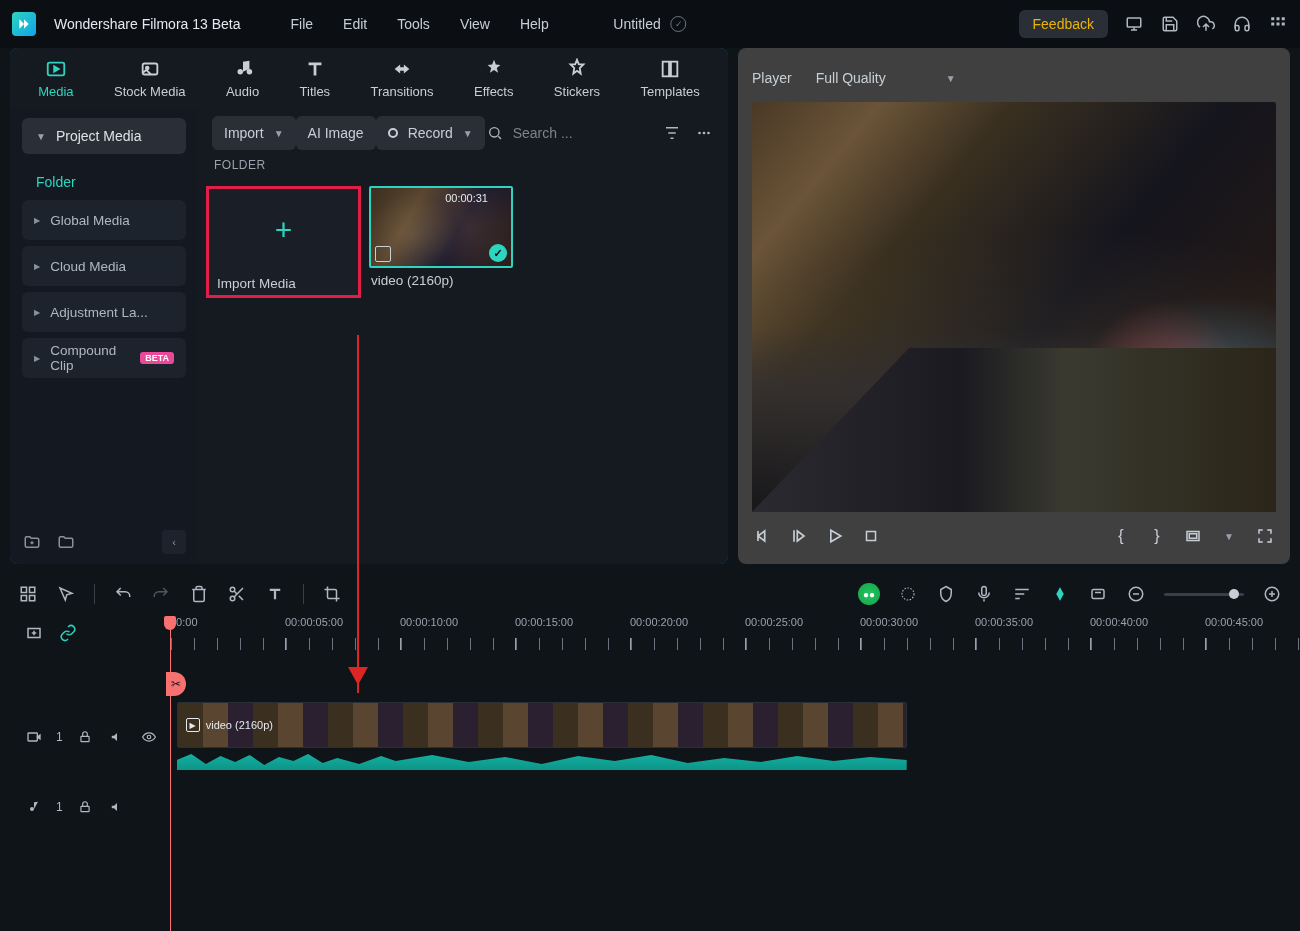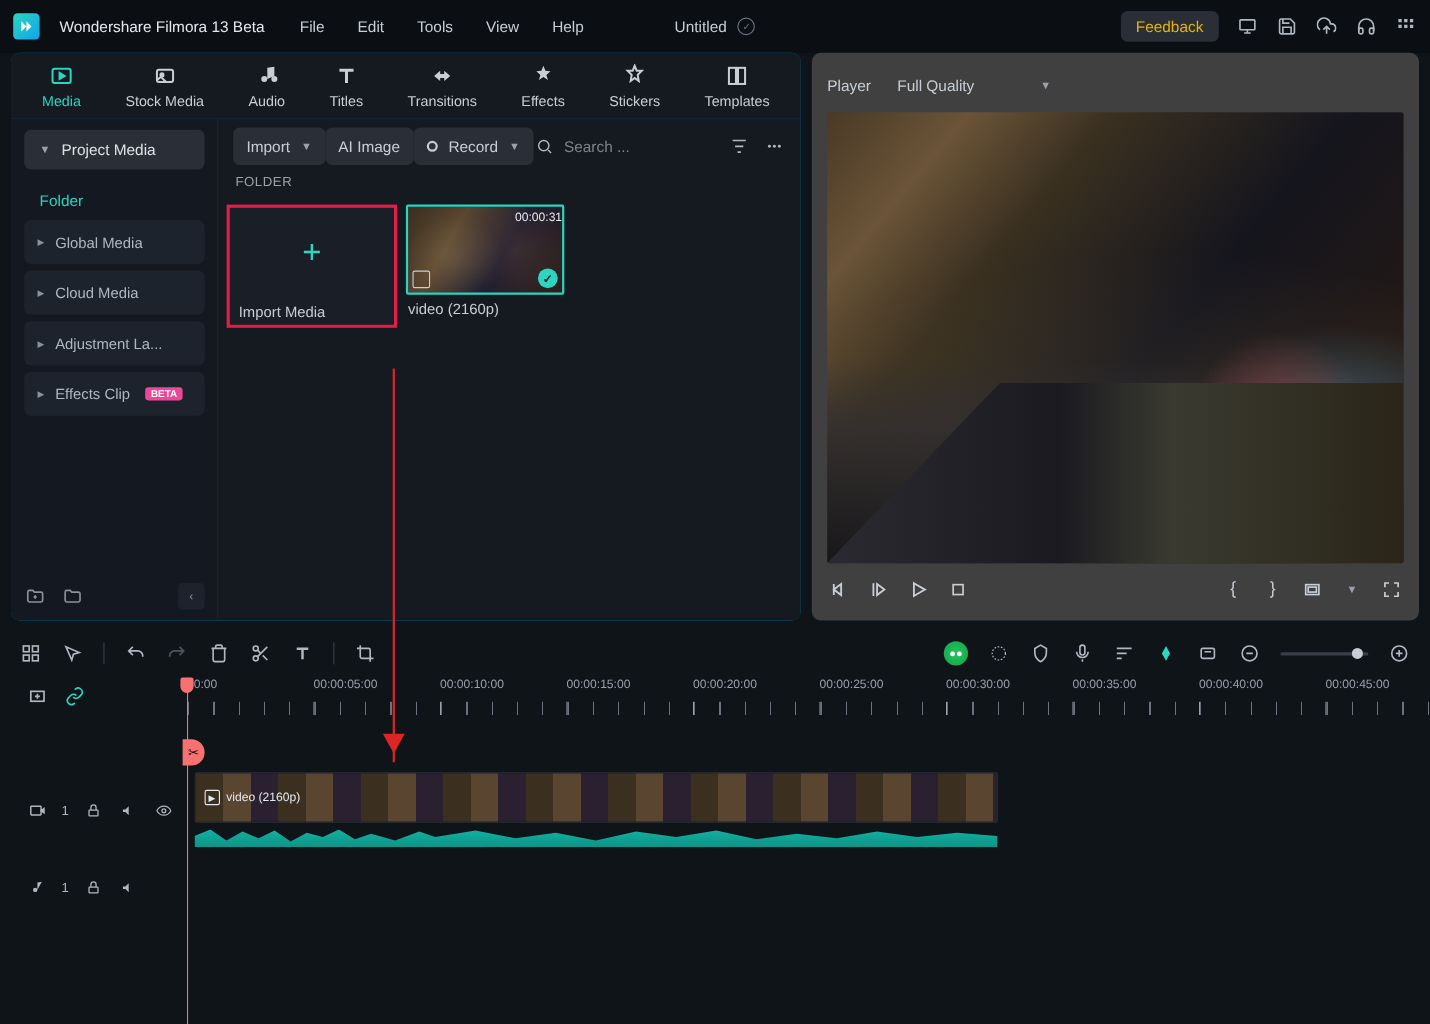--- a/index.html
+++ b/index.html
@@ -2,21 +2,21 @@
 <html><head>
 <meta charset="utf-8">
 <style>
 *{margin:0;padding:0;box-sizing:border-box;font-family:-apple-system,BlinkMacSystemFont,"Segoe UI",sans-serif}
 body{width:1300px;height:931px;background:#0f1419;color:#c8ced6;overflow:hidden;position:relative}
 
 .menubar{height:48px;background:#0b0e13;display:flex;align-items:center;padding:0 12px;gap:18px;font-size:14px}
 .logo{width:24px;height:24px;background:linear-gradient(135deg,#2dd4bf,#0ea5e9);border-radius:4px;display:flex;align-items:center;justify-content:center}
 .logo svg{width:14px;height:14px}
 .app-title{font-weight:500;color:#e5e9ee}
-.menu-items{display:flex;gap:30px;margin-left:14px}
+.menu-items{display:flex;gap:30px;margin-left:32px}
 .menu-item{color:#c8ced6;cursor:pointer}
 .doc-title-wrap{position:absolute;left:50%;transform:translateX(-50%);display:flex;align-items:center;gap:10px}
 .doc-title{color:#c8ced6}
 .cloud-check{width:16px;height:16px;border:1.5px solid #6b7280;border-radius:50%;display:flex;align-items:center;justify-content:center;font-size:9px;color:#6b7280}
 .right-icons{margin-left:auto;display:flex;align-items:center;gap:16px}
 .feedback-btn{background:#2a2f37;padding:6px 14px;border-radius:6px;color:#eab308;cursor:pointer}
 .ic{width:20px;height:20px;display:flex;align-items:center;justify-content:center;cursor:pointer;color:#b0b7c0}
 
 .upper{display:flex;height:516px;gap:10px;padding:0 10px 0 10px}
 .left-panel{flex:0 0 718px;background:#0369a1;border-radius:8px;overflow:hidden;display:flex;flex-direction:column}
@@ -46,21 +46,21 @@
 .tb-right{display:flex;gap:12px;margin-left:auto;align-items:center}
 .folder-label{color:#9aa1ab;font-size:12px;padding:0 16px;letter-spacing:.5px}
 .media-grid{padding:14px 8px;display:flex;gap:8px}
 .import-card{width:155px;border:3px solid #e11d48;display:flex;flex-direction:column}
 .import-inner{height:82px;background:#1a1f27;display:flex;align-items:center;justify-content:center}
 .plus{font-size:30px;font-weight:300;color:#2dd4bf}
 .import-label{height:24px;display:flex;align-items:center;padding:0 8px;font-size:13.5px;color:#c8ced6;background:#1a1f27}
 .clip-card{width:144px;display:flex;flex-direction:column}
 .clip-thumb{height:82px;background:linear-gradient(120deg,#3b2f1f  0%,#5a4530 30%,#1a1a2e 60%,#2d1f1a 100%);border:2px solid #2dd4bf;border-radius:2px;position:relative;overflow:hidden}
 .clip-thumb::before{content:"";position:absolute;inset:0;background:radial-gradient(circle at 30% 60%, rgba(255,220,150,.15), transparent 40%),radial-gradient(circle at 70% 50%, rgba(180,120,80,.2), transparent 50%)}
-.clip-dur{position:absolute;top:4px;right:0;font-size:11px;color:#e5e9ee}
+.clip-dur{position:absolute;top:4px;right:23px;font-size:11px;color:#e5e9ee}
 .clip-il{position:absolute;bottom:4px;left:4px;width:16px;height:16px;border:1px solid #c8ced6;border-radius:2px}
 .clip-check{position:absolute;bottom:4px;right:4px;width:18px;height:18px;background:#2dd4bf;border-radius:50%;display:flex;align-items:center;justify-content:center;color:#0b0e13;font-size:11px;font-weight:700}
 .clip-label{font-size:13.5px;color:#c8ced6;padding:5px 2px}
 
 .preview-panel{flex:1;background:#404040;border-radius:8px;padding:10px 14px;display:flex;flex-direction:column}
 .pv-header{height:40px;display:flex;align-items:center;gap:14px}
 .pv-label{font-size:14px;color:#c8ced6}
 .quality-sel{display:flex;align-items:center;gap:60px;color:#c8ced6;font-size:14px;cursor:pointer;padding:6px 10px}
 .quality-sel .chev{font-size:10px;color:#9aa1ab}
 .pv-video{flex:1;background:linear-gradient(130deg,#4a3926 0%, #6b5438 15%, #3a3020 30%, #15151d 55%, #1f1818 75%, #2a1f15 100%);position:relative;border-radius:2px;overflow:hidden;margin-top:4px}
@@ -258,21 +258,21 @@
         <div class="sb-item">
             <span class="tri">▶</span>
             <span>Cloud Media</span>
           </div>
         <div class="sb-item">
             <span class="tri">▶</span>
             <span>Adjustment La...</span>
           </div>
         <div class="sb-item">
             <span class="tri">▶</span>
-            <span>Effects Clip</span>
+            <span>Compound Clip</span>
             <span class="beta-badge">BETA</span>
           </div>
         <div class="sb-bottom">
           <div class="ic">
               <svg viewBox="0 0 24 24" width="18" height="18" fill="none" stroke="currentColor" stroke-width="2">
                 <path d="M3 7a2 2 0 012-2h4l2 2h8a2 2 0 012 2v8a2 2 0 01-2 2H5a2 2 0 01-2-2z"></path>
                 <path d="M12 11v4M10 13h4"></path>
               </svg>
             </div>
           <div class="ic">

